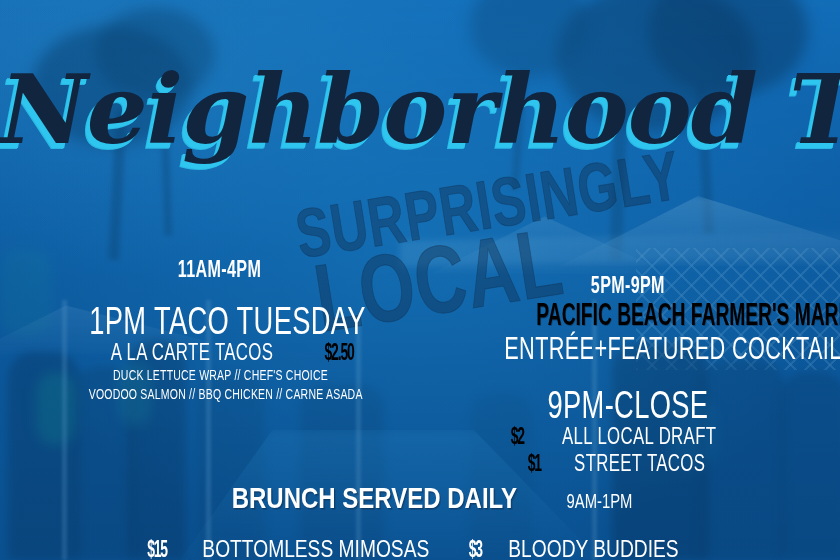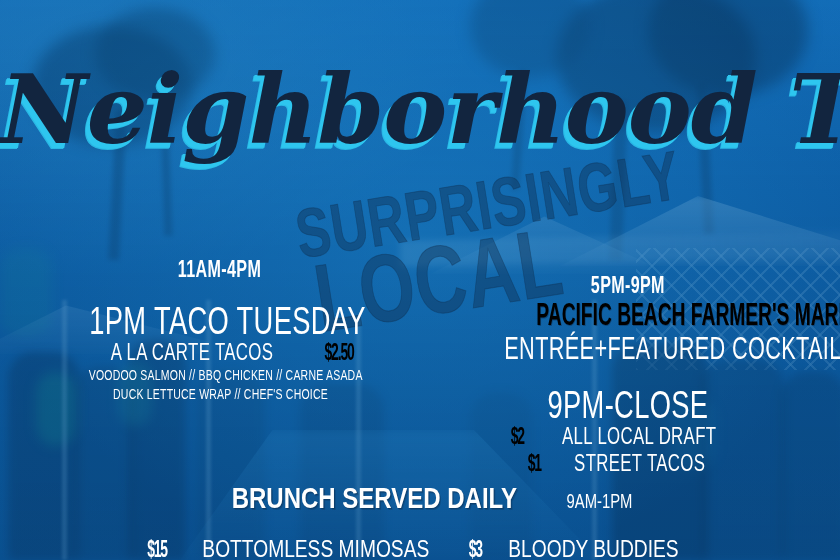--- a/index.html
+++ b/index.html
@@ -279,24 +279,24 @@
 
     <div class="ln cond t-head">
       <span class="sq">1PM TACO TUESDAY</span>
     </div>
 
     <div class="ln t-sub">
       <span class="cond"><span class="sq">A LA CARTE TACOS</span></span><span class="gap"></span><span class="price">$2.50</span>
     </div>
 
     <div class="ln cond t-small">
+      <span class="sq">DUCK LETTUCE WRAP // CHEF'S CHOICE</span>
+    </div>
+    <div class="ln cond t-small">
       <span class="sq">VOODOO SALMON // BBQ CHICKEN // CARNE ASADA</span>
-    </div>
-    <div class="ln cond t-small">
-      <span class="sq">DUCK LETTUCE WRAP // CHEF'S CHOICE</span>
     </div>
   </div>
 
   <div class="col right">
 
     <div class="ln cond t-time">
       <span class="sq">5PM-9PM</span>
     </div>
 
     <div class="ln t-main heavy">

